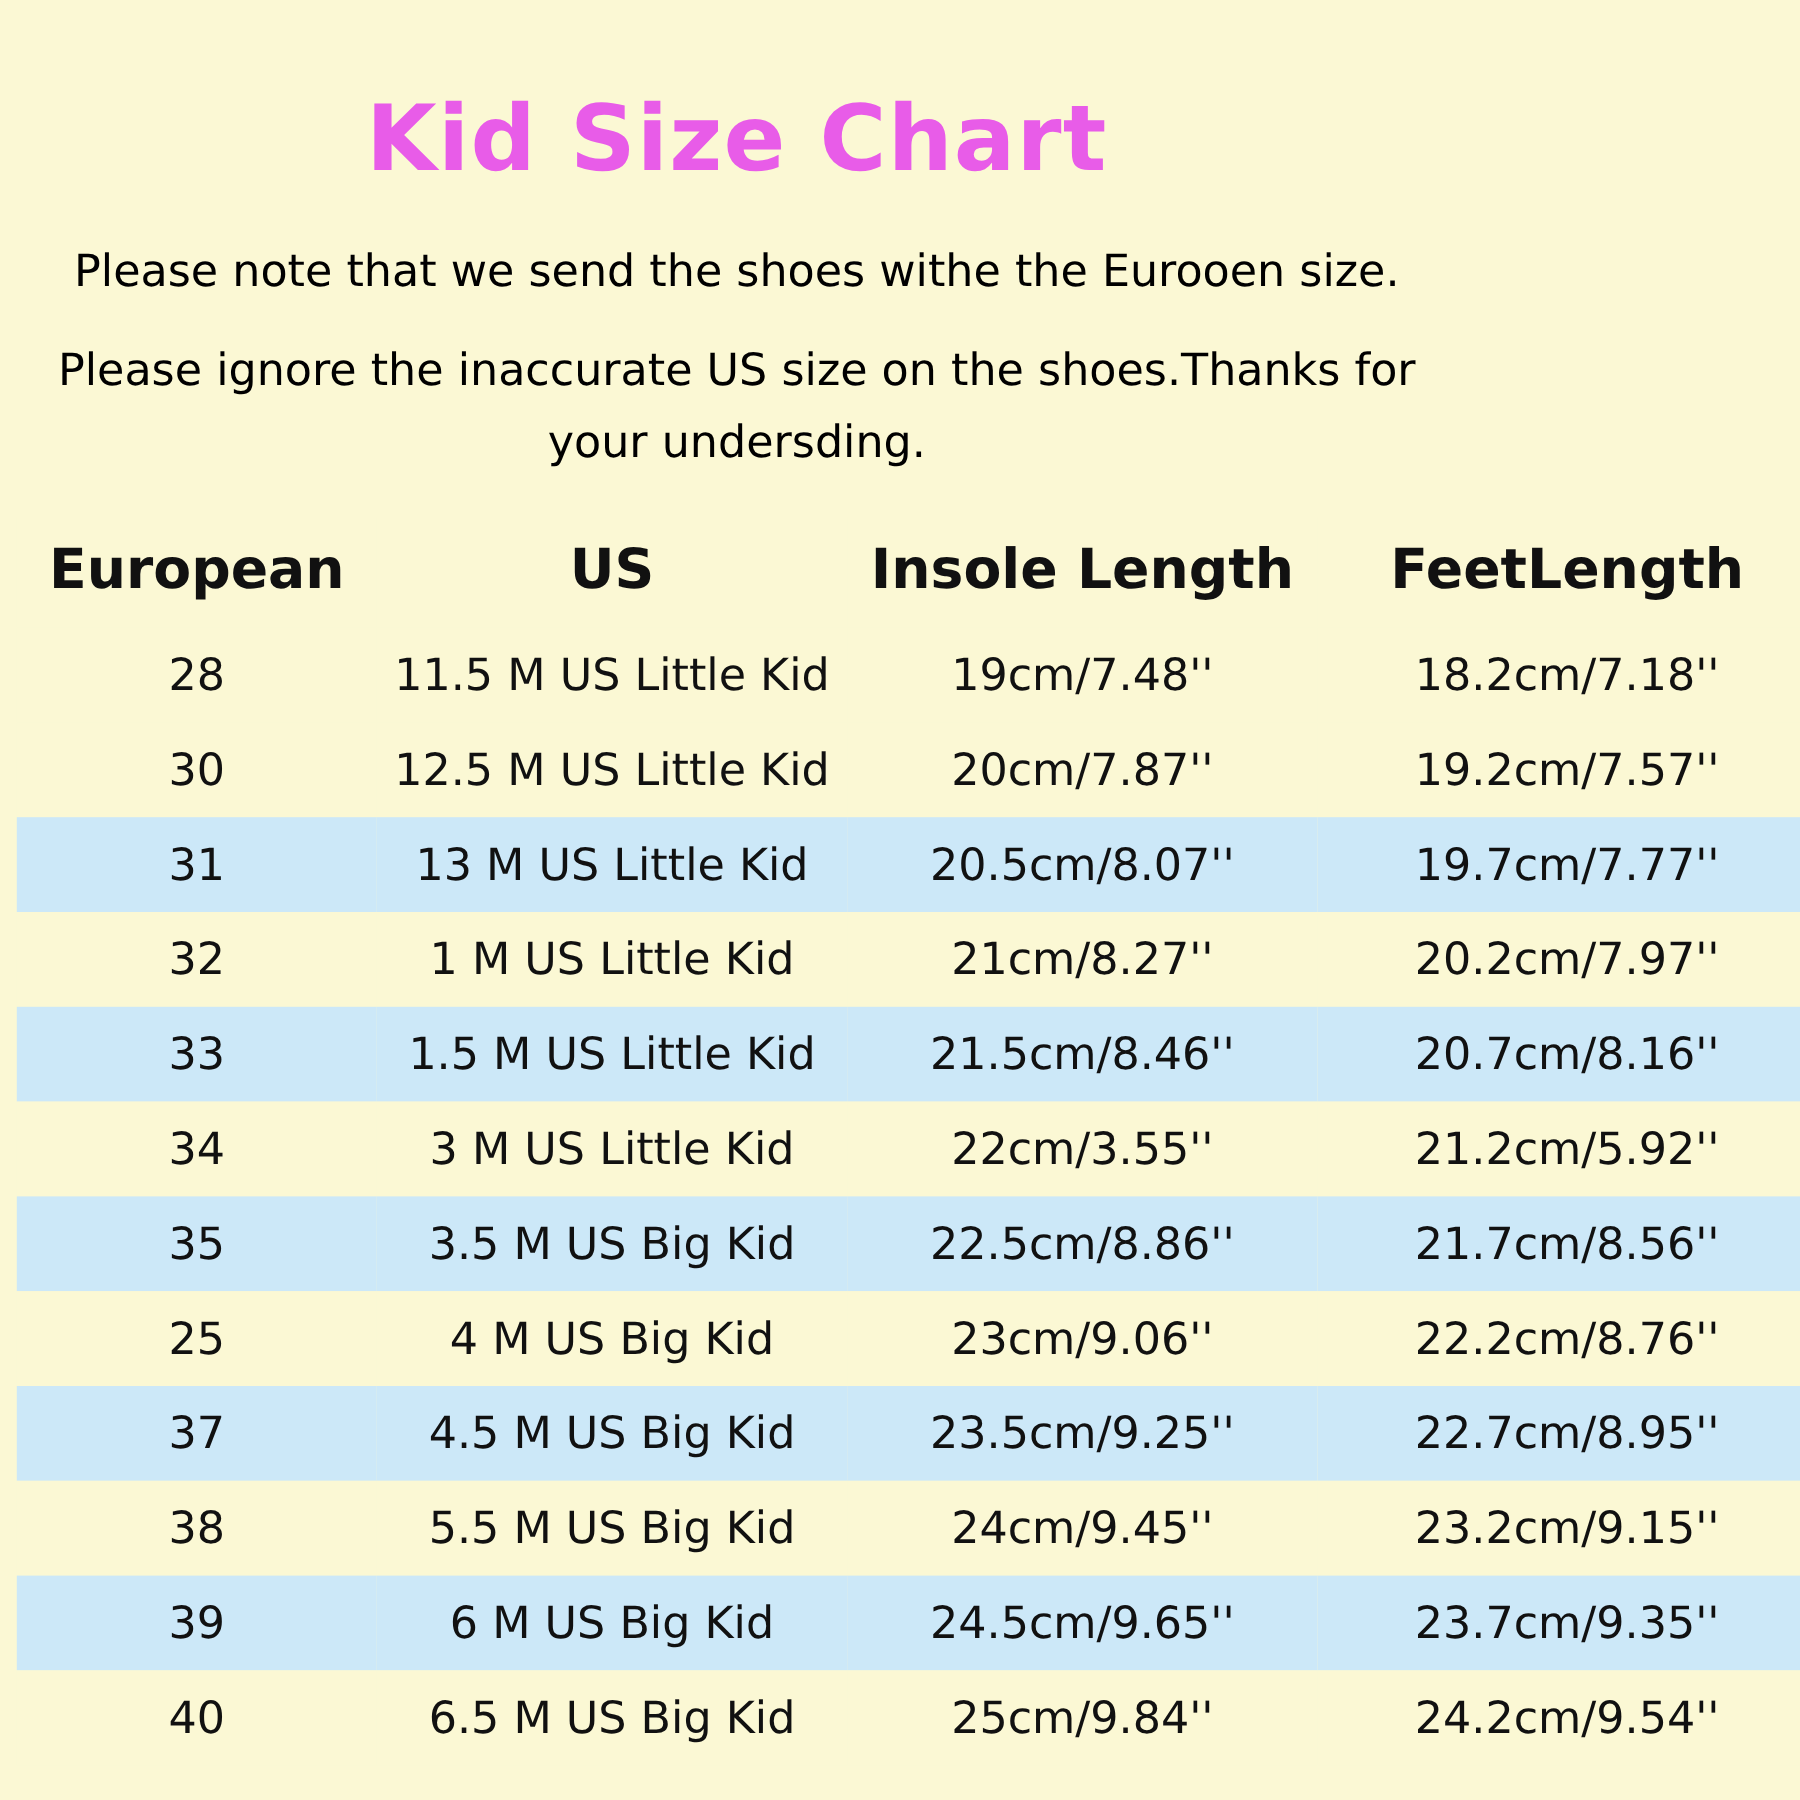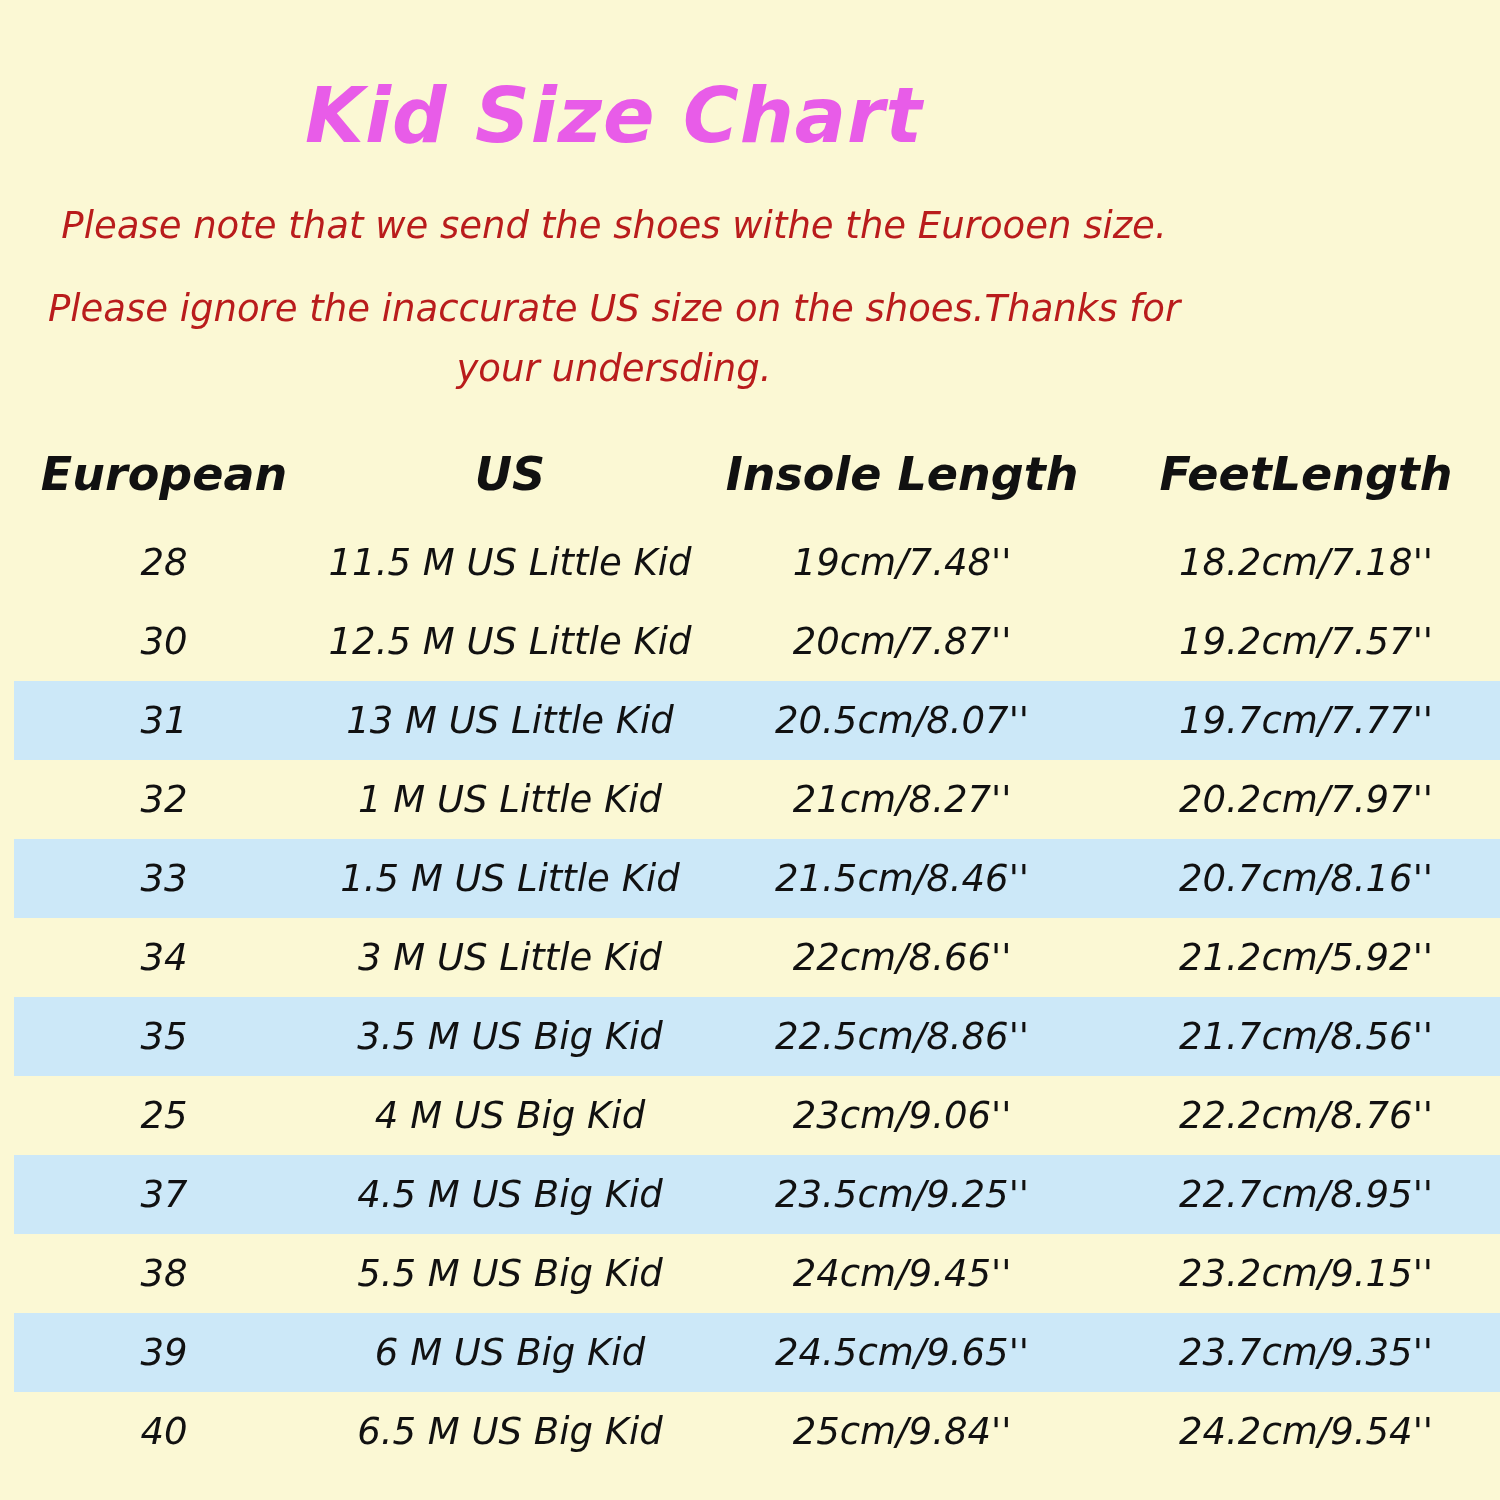--- a/index.html
+++ b/index.html
@@ -12,35 +12,34 @@
     background: #fbf8d4;
     font-family: "DejaVu Sans", sans-serif;
     overflow: hidden;
   }
   .page {
     position: relative;
     width: 1228px;
     height: 1500px;
     background: #fbf8d4;
     box-sizing: border-box;
-    font-style: italic;
   }
   .title {
     text-align: center;
     color: #e85ce8;
     font-family: "DejaVu Sans", sans-serif;
     font-weight: bold;
     font-size: 76px;
     letter-spacing: 1px;
     padding-top: 78px;
     line-height: 1.0;
   }
   .note {
     text-align: center;
-    color: #b91c1c;
+    color: #000000;
     font-size: 37px;
     line-height: 1.62;
     margin-top: 42px;
     padding: 0 18px;
     font-family: "DejaVu Sans", sans-serif;
   }
   table.size-table {
     width: 1500px;
     border-collapse: collapse;
     margin-top: 32px;
@@ -124,21 +123,21 @@
       </tr>
       <tr class="even">
         <td>33</td>
         <td>1.5 M US Little Kid</td>
         <td>21.5cm/8.46''</td>
         <td>20.7cm/8.16''</td>
       </tr>
       <tr class="odd">
         <td>34</td>
         <td>3 M US Little Kid</td>
-        <td>22cm/8.66''</td>
+        <td>22cm/3.55''</td>
         <td>21.2cm/5.92''</td>
       </tr>
       <tr class="even">
         <td>35</td>
         <td>3.5 M US Big Kid</td>
         <td>22.5cm/8.86''</td>
         <td>21.7cm/8.56''</td>
       </tr>
       <tr class="odd">
         <td>25</td>

